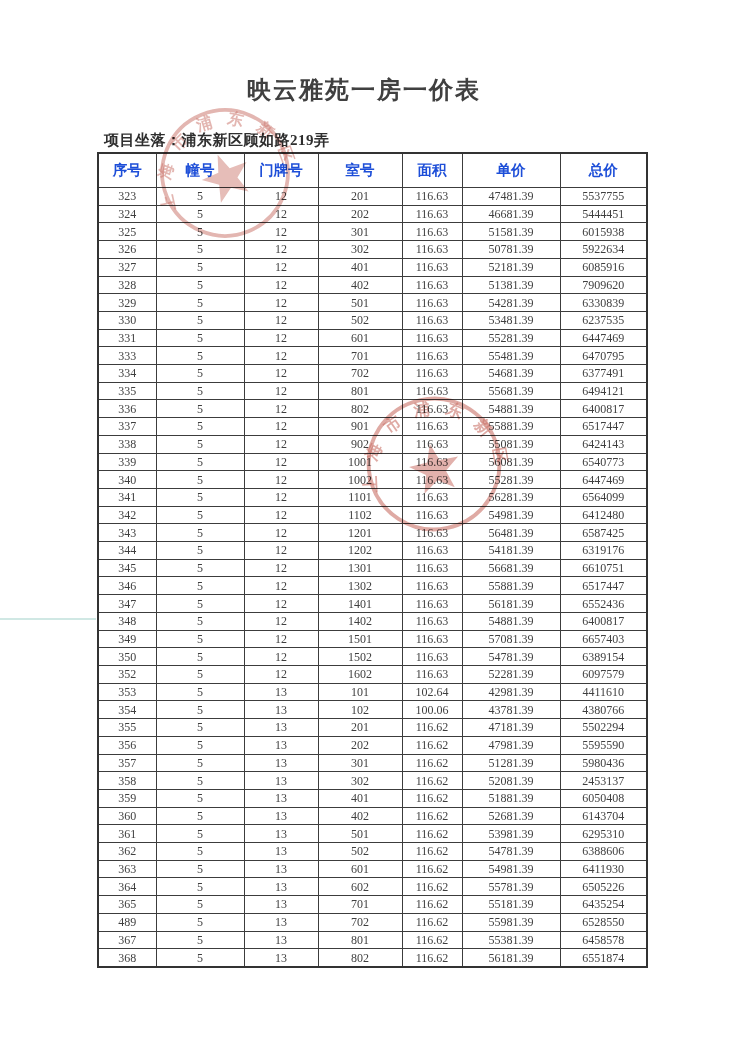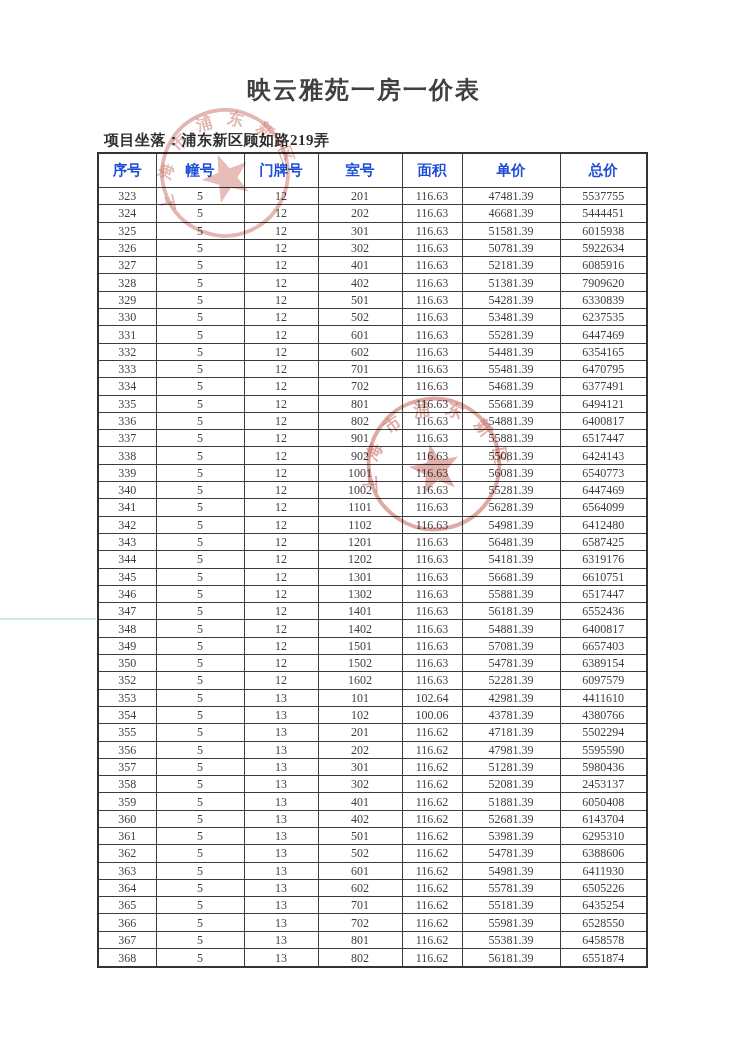--- a/index.html
+++ b/index.html
@@ -160,29 +160,20 @@
       <tr>
         <td>331</td>
         <td>5</td>
         <td>12</td>
         <td>601</td>
         <td>116.63</td>
         <td>55281.39</td>
         <td>6447469</td>
       </tr>
       <tr>
-        <td>332</td>
-        <td>5</td>
-        <td>12</td>
-        <td>602</td>
-        <td>116.63</td>
-        <td>54481.39</td>
-        <td>6354165</td>
-      </tr>
-      <tr>
         <td>333</td>
         <td>5</td>
         <td>12</td>
         <td>701</td>
         <td>116.63</td>
         <td>55481.39</td>
         <td>6470795</td>
       </tr>
       <tr>
         <td>334</td>
@@ -457,21 +448,21 @@
       <tr>
         <td>365</td>
         <td>5</td>
         <td>13</td>
         <td>701</td>
         <td>116.62</td>
         <td>55181.39</td>
         <td>6435254</td>
       </tr>
       <tr>
-        <td>366</td>
+        <td>489</td>
         <td>5</td>
         <td>13</td>
         <td>702</td>
         <td>116.62</td>
         <td>55981.39</td>
         <td>6528550</td>
       </tr>
       <tr>
         <td>367</td>
         <td>5</td>

